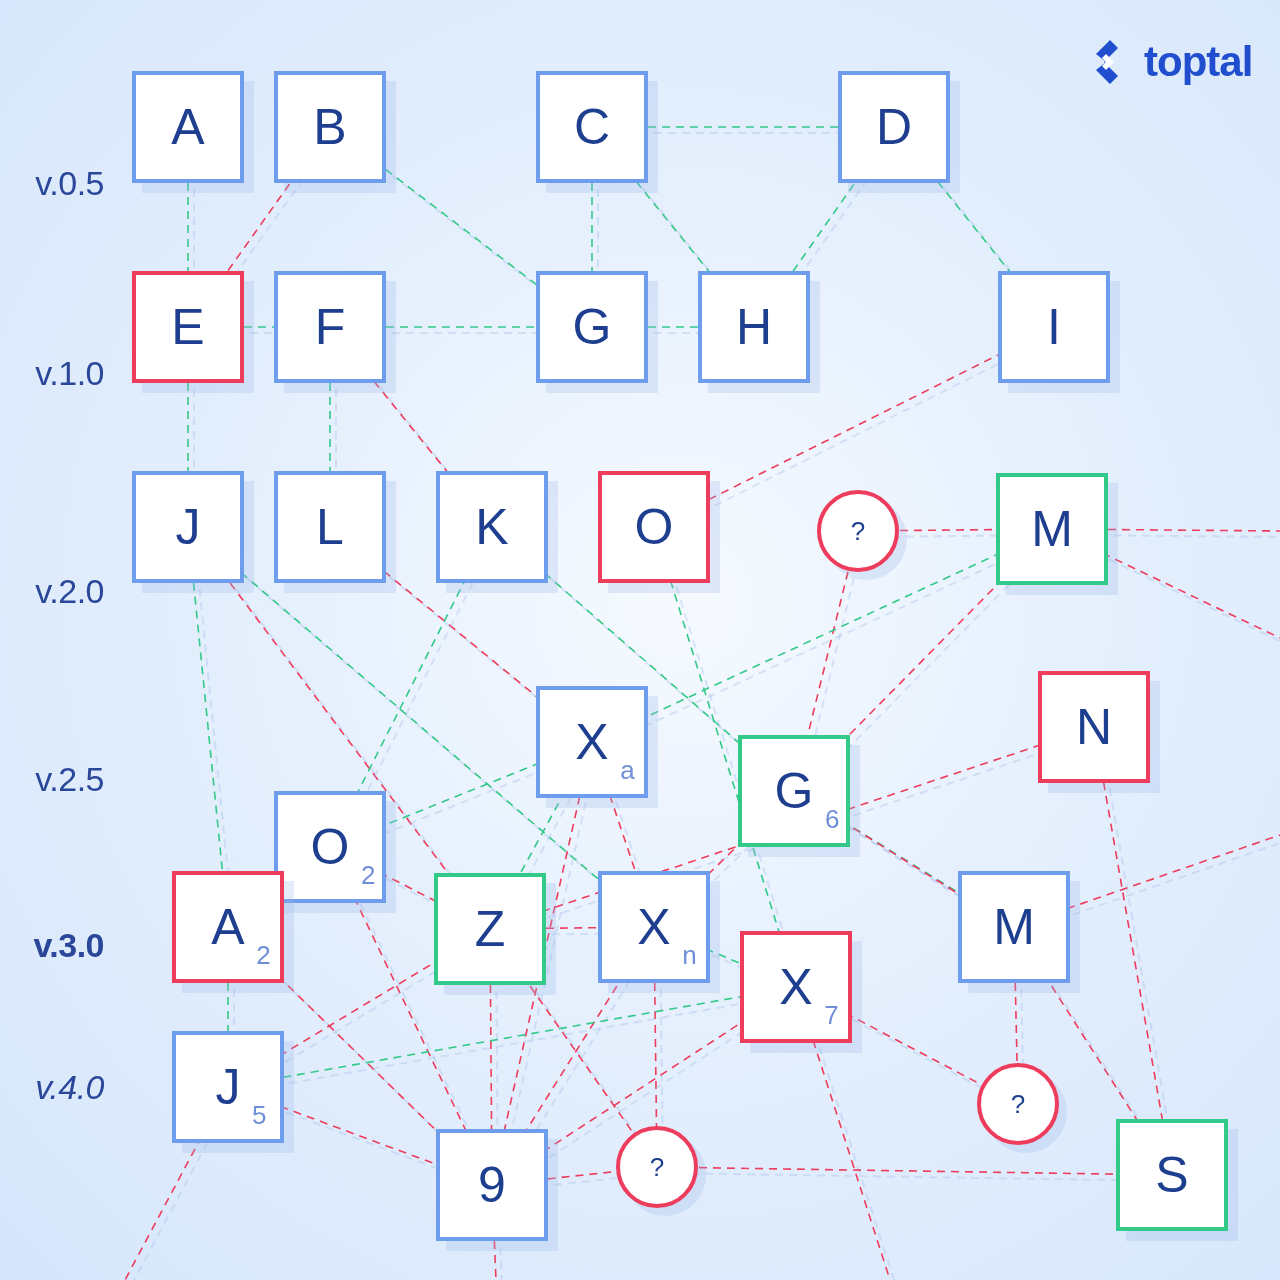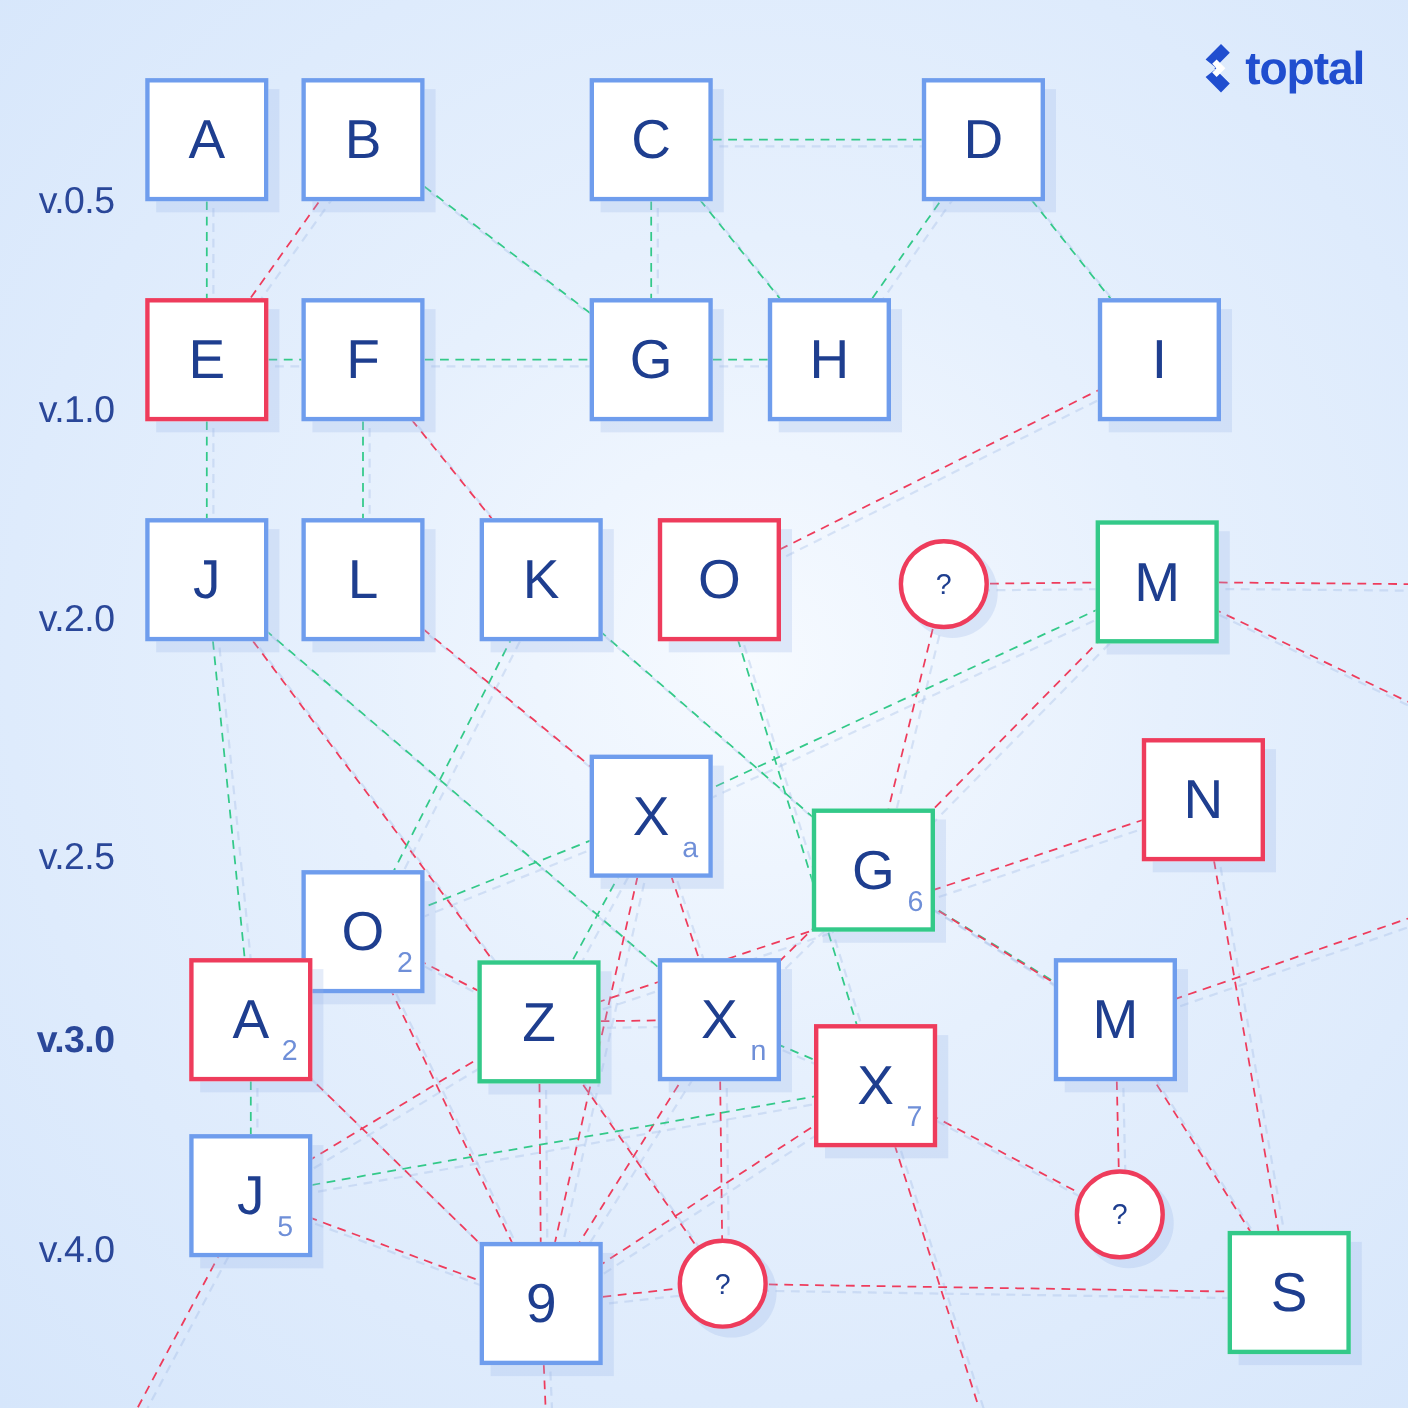--- a/index.html
+++ b/index.html
@@ -29,21 +29,21 @@
   }
   .circle {
     position: absolute; width: 82px; height: 82px; border-radius: 50%;
     background: #fff; border: 4px solid #ee3c5c; box-sizing: border-box;
     box-shadow: 8px 8px 0 rgba(150,180,230,0.25);
     display: flex; align-items: center; justify-content: center;
     color: #1e3e8f; font-size: 26px; cursor: pointer;
   }
   .logo {
     position: absolute; left: 1092px; top: 38px; display: flex; align-items: center;
-    color: #204ecf; font-size: 42px; font-weight: bold; letter-spacing: -1px;
+    color: #204ecf; font-size: 42px; font-weight: bold; letter-spacing: -1px; gap: 12px;
   }
   .logo svg { margin-right: 4px; }
 </style>
 </head>
 <body>
 
 <svg id="edges">
     <line x1="194" y1="133" x2="194" y2="333" stroke="rgba(160,185,230,0.35)" stroke-width="2" stroke-dasharray="8 6"></line>
     <line x1="188" y1="127" x2="188" y2="327" stroke="#33c989" stroke-width="1.6" stroke-dasharray="8 6"></line>
     <line x1="336" y1="133" x2="194" y2="333" stroke="rgba(160,185,230,0.35)" stroke-width="2" stroke-dasharray="8 6"></line>
@@ -170,24 +170,24 @@
   <svg width="36" height="48" viewBox="0 0 36 48">
     <path d="M18 2 L26 10 L12 24 L26 38 L18 46 L4 32 L14 24 L4 16 Z" fill="#204ecf"></path>
     <path d="M14 16 L22 24 L14 32 L10 28 L14 24 L10 20 Z" fill="#fff"></path>
   </svg>
   <span>toptal</span>
 </div>
 
 <div id="labels">
     <div class="vlabel" style="top: 164px;">v.0.5</div>
     <div class="vlabel" style="top: 354px;">v.1.0</div>
-    <div class="vlabel" style="top: 544px; text-align: right;">v.2.0</div>
+    <div class="vlabel" style="top: 572px; text-align: right;">v.2.0</div>
     <div class="vlabel" style="top: 760px;">v.2.5</div>
     <div class="vlabel" style="top: 926px; font-weight: bold;">v.3.0</div>
-    <div class="vlabel" style="top: 1117px;">v.4.0</div>
+    <div class="vlabel" style="top: 1068px; font-style: italic;">v.4.0</div>
   </div>
 <div id="nodes">
     <div class="node" style="left: 132px; top: 71px;">
       <span class="lbl"><span>A</span></span>
     </div>
     <div class="node" style="left: 274px; top: 71px;">
       <span class="lbl"><span>B</span></span>
     </div>
     <div class="node" style="left: 536px; top: 71px;">
       <span class="lbl"><span>C</span></span>

